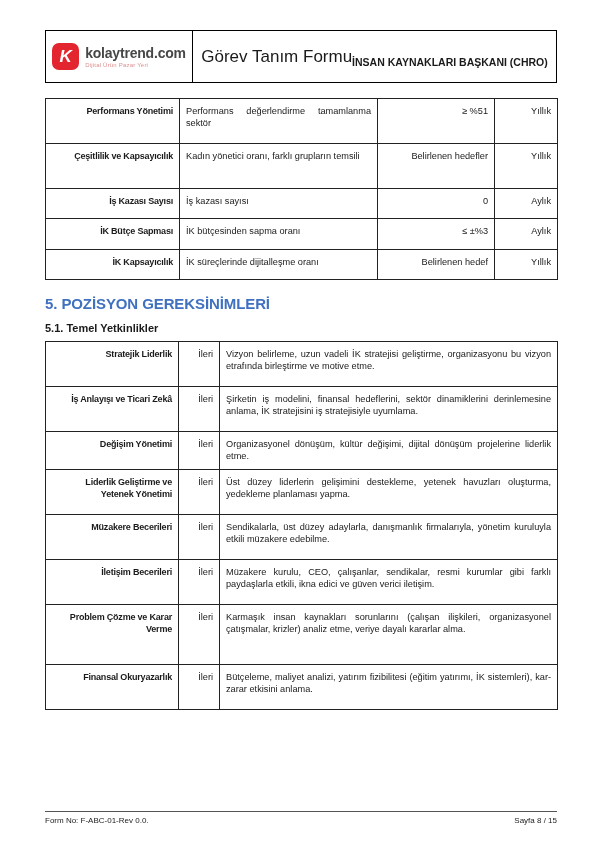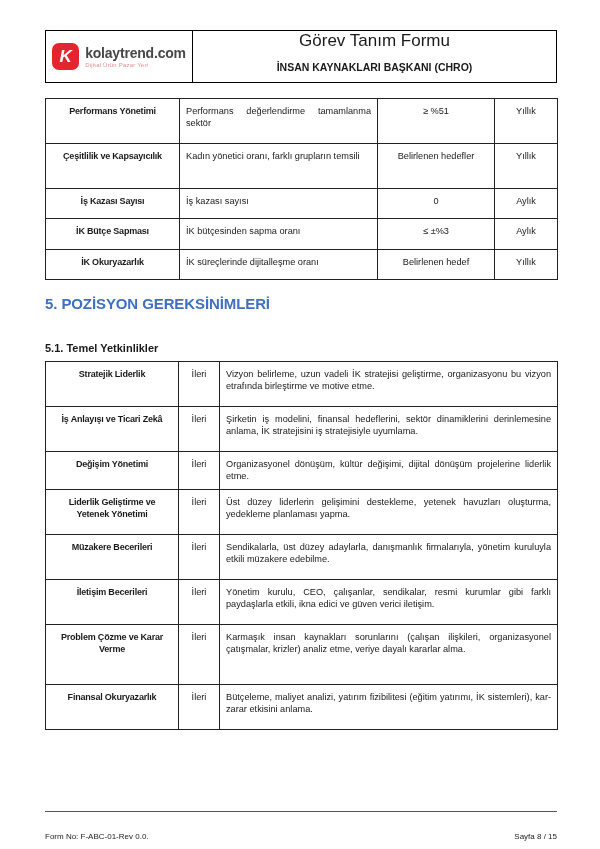--- a/index.html
+++ b/index.html
@@ -15,44 +15,44 @@
   .logo-cell { width:147px; border-right:1.2px solid #000; display:flex; align-items:center; justify-content:center; }
   .logo-inner { display:flex; align-items:center; gap:6px; }
   .logo-k {
     width:27px; height:27px; border-radius:7px; background:#e32530;
     color:#fff; font-weight:700; font-style:italic; font-size:17px;
     display:flex; align-items:center; justify-content:center;
   }
   .brand-text { display:flex; flex-direction:column; }
   .brand-name { font-size:14px; font-weight:700; color:#474747; letter-spacing:-0.2px; }
   .brand-tagline { font-size:6px; color:#dd9090; margin-top:1px; letter-spacing:0.2px; }
-  .title-cell { flex:1; display:flex; flex-direction:column; align-items:center; }
+  .title-cell { flex:1; display:flex; flex-direction:row; align-items:center; justify-content:center; }
   .form-title { font-size:17px; color:#1a1a1a; }
   .form-subtitle { font-size:10.5px; font-weight:700; margin-top:10px; }
 
   
   table { border-collapse:collapse; width:512px; table-layout:fixed; }
   td, th {
     border:1px solid #222; vertical-align:top; padding:6px 6px;
-    font-size:9.2px; line-height:1.35; text-align:center;
+    font-size:9.2px; line-height:1.35; text-align:right;
   }
   th { font-size:9.5px; font-weight:700; vertical-align:middle; }
   .lbl { font-weight:700; font-size:9px; letter-spacing:-0.2px; }
   .just { text-align:justify; }
   .metrics-table { margin-top:15px; }
 
   
   .section-heading { margin-top:15px; font-size:15px; font-weight:700; letter-spacing:-0.1px; }
-  .sub-heading { margin-top:30px; margin-bottom:7px; font-size:11px; font-weight:700; }
+  .sub-heading { margin-top:10px; margin-bottom:7px; font-size:11px; font-weight:700; }
 
   
   .footer {
     position:absolute; left:45px; width:512px; top:811px;
     border-top:1px solid #555; display:flex; justify-content:space-between;
-    padding-top:20px; font-size:8px; color:#222;
+    padding-top:4px; font-size:8px; color:#222;
   }
 </style>
 </head>
 <body>
 
 <div class="page">
   <div class="content">
 
     <div class="header-box">
       <div class="logo-cell">
@@ -96,21 +96,21 @@
           <td>0</td>
           <td>Aylık</td>
         </tr>
         <tr style="height:31px">
           <td class="lbl">İK Bütçe Sapması</td>
           <td class="just">İK bütçesinden sapma oranı</td>
           <td>≤ ±%3</td>
           <td>Aylık</td>
         </tr>
         <tr style="height:30px">
-          <td class="lbl">İK Okuryazarlık</td>
+          <td class="lbl">İK Kapsayıcılık</td>
           <td class="just">İK süreçlerinde dijitalleşme oranı</td>
           <td>Belirlenen hedef</td>
           <td>Yıllık</td>
         </tr>
       </tbody>
     </table>
 
     <div class="section-heading" id="sectionHeading" style="color: rgb(64, 112, 192);">5. POZİSYON GEREKSİNİMLERİ</div>
     <div class="sub-heading">5.1.  Temel Yetkinlikler</div>
 
@@ -142,21 +142,21 @@
           <td class="just">Üst düzey liderlerin gelişimini destekleme, yetenek havuzları oluşturma, yedekleme planlaması yapma.</td>
         </tr>
         <tr style="height:45px">
           <td class="lbl">Müzakere Becerileri</td>
           <td>İleri</td>
           <td class="just">Sendikalarla, üst düzey adaylarla, danışmanlık firmalarıyla, yönetim kuruluyla etkili müzakere edebilme.</td>
         </tr>
         <tr style="height:45px">
           <td class="lbl">İletişim Becerileri</td>
           <td>İleri</td>
-          <td class="just">Yönetim kurulu, CEO, çalışanlar, sendikalar, resmi kurumlar gibi farklı paydaşlarla etkili, ikna edici ve güven verici iletişim.</td>
+          <td class="just">Müzakere kurulu, CEO, çalışanlar, sendikalar, resmi kurumlar gibi farklı paydaşlarla etkili, ikna edici ve güven verici iletişim.</td>
         </tr>
         <tr style="height:60px">
           <td class="lbl">Problem Çözme ve Karar Verme</td>
           <td>İleri</td>
           <td class="just">Karmaşık insan kaynakları sorunlarını (çalışan ilişkileri, organizasyonel çatışmalar, krizler) analiz etme, veriye dayalı kararlar alma.</td>
         </tr>
         <tr style="height:45px">
           <td class="lbl">Finansal Okuryazarlık</td>
           <td>İleri</td>
           <td class="just">Bütçeleme, maliyet analizi, yatırım fizibilitesi (eğitim yatırımı, İK sistemleri), kar-zarar etkisini anlama.</td>

